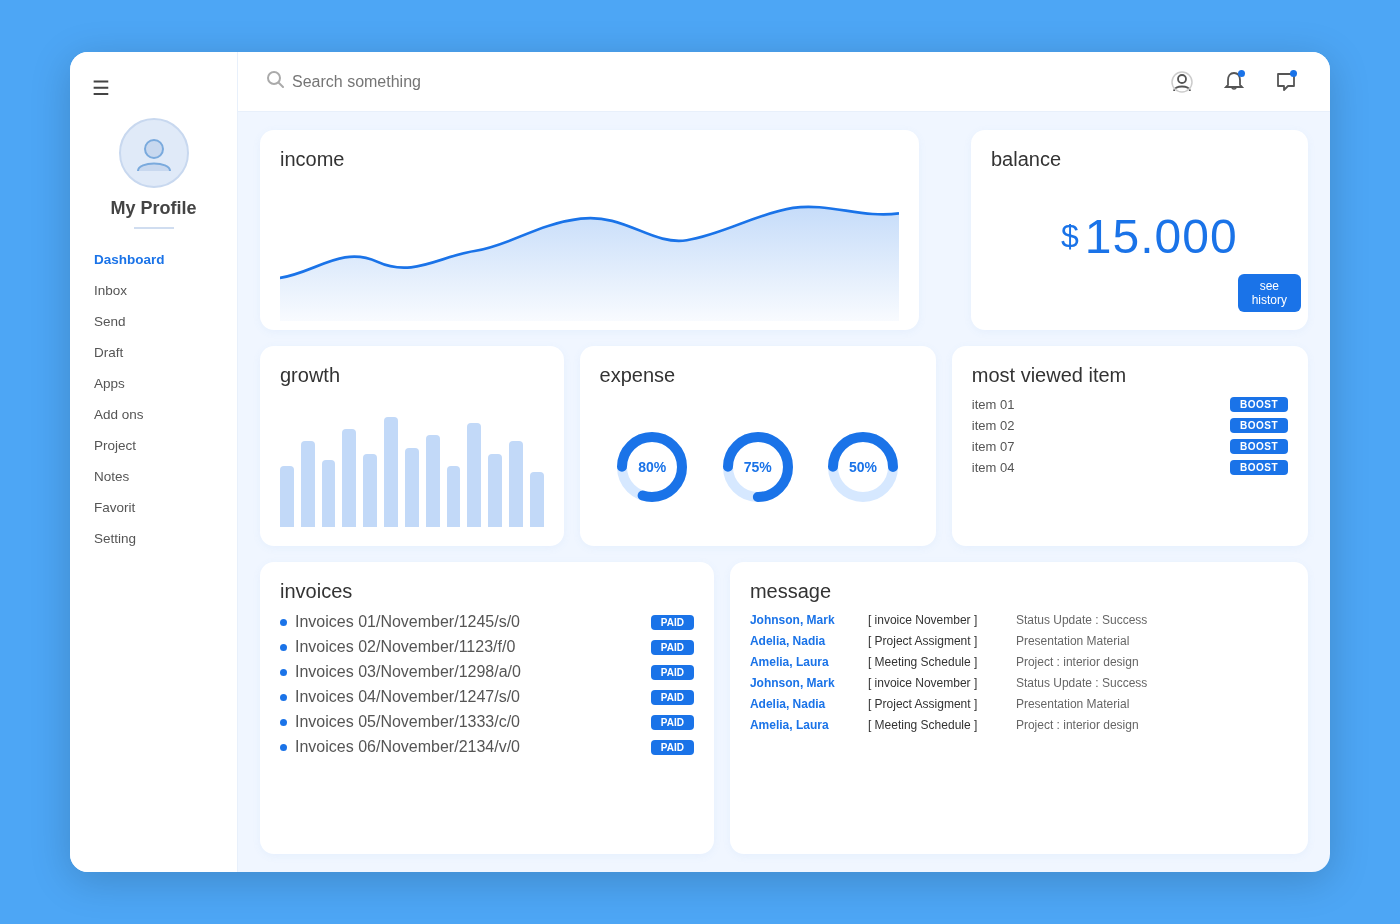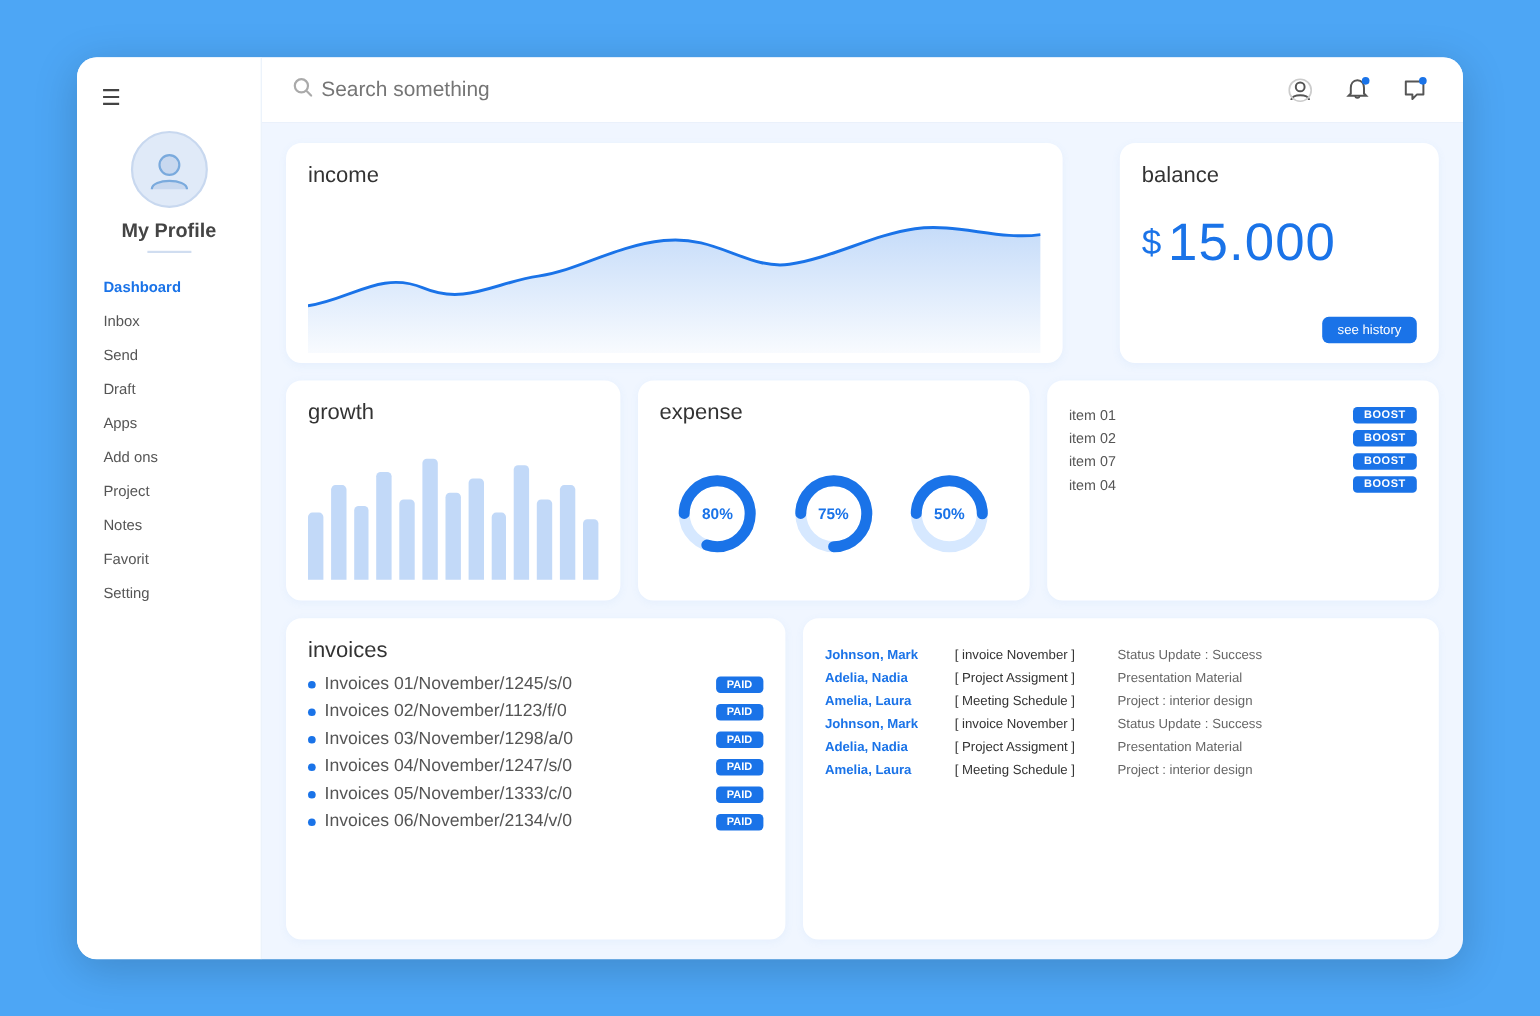--- a/index.html
+++ b/index.html
@@ -98,21 +98,21 @@
     .search-wrap {
       display: flex;
       align-items: center;
       gap: 8px;
       flex: 1;
     }
     .search-icon-wrap { color: #aaa; font-size: 17px; }
     .search-input {
       border: none;
       outline: none;
-      font-size: 19px;
+      font-size: 16px;
       color: #888;
       background: transparent;
       width: 300px;
     }
     .header-icons {
       display: flex;
       align-items: center;
       gap: 20px;
     }
     .header-icon {
@@ -151,24 +151,24 @@
     .card {
       background: #fff;
       border-radius: 14px;
       padding: 18px 20px;
       box-shadow: 0 2px 8px rgba(100,150,220,0.07);
     }
     .income-card {
       flex: 1;
     }
     .balance-card {
-      width: 290px;
+      width: 337px;
       flex-shrink: 0;
       display: flex;
-      flex-direction: column;
+      flex-direction: row;
       margin-left: 36px;
     }
     .card-title {
       font-size: 20px;
       color: #333;
       font-weight: 400;
       margin-bottom: 10px;
     }
     
     .income-chart {
@@ -473,20 +473,21 @@
       <svg viewBox="0 0 80 80">
         <circle cx="40" cy="40" r="30" fill="none" stroke="#d6e8ff" stroke-width="10"></circle>
         <circle cx="40" cy="40" r="30" fill="none" stroke="#1a73e8" stroke-width="10" stroke-dasharray="94.24777960769379 94.24777960769379" stroke-dashoffset="47.12388980384689" stroke-linecap="round" transform="rotate(-90 40 40)"></circle>
       </svg>
       <span class="donut-label">50%</span>
     </div>
               </div>
             </div>
         </div>
         <div class="card most-viewed-card">
+          <div class="card-title">most viewed item</div>
           <div class="most-viewed-list" id="most-viewed-container">
               <div class="most-viewed-row">
     <span class="most-viewed-name">item 01</span>
     <button class="boost-btn">BOOST</button>
               </div>
               <div class="most-viewed-row">
     <span class="most-viewed-name">item 02</span>
     <button class="boost-btn">BOOST</button>
               </div>
               <div class="most-viewed-row">
@@ -543,20 +544,21 @@
               <div class="invoice-row">
     <div class="invoice-left">
       <span class="invoice-dot"></span>
       <span>Invoices 06/November/2134/v/0</span>
     </div>
     <span class="paid-badge">PAID</span>
               </div>
             </div>
         </div>
         <div class="card message-card">
+          <div class="card-title">message</div>
           <div class="message-list" id="message-list-container">
               <div class="message-row">
     <span class="msg-name">Johnson, Mark</span>
     <span class="msg-subject">[ invoice November ]</span>
     <span class="msg-preview">Status Update : Success</span>
               </div>
               <div class="message-row">
     <span class="msg-name">Adelia, Nadia</span>
     <span class="msg-subject">[ Project Assigment ]</span>
     <span class="msg-preview">Presentation Material</span>

